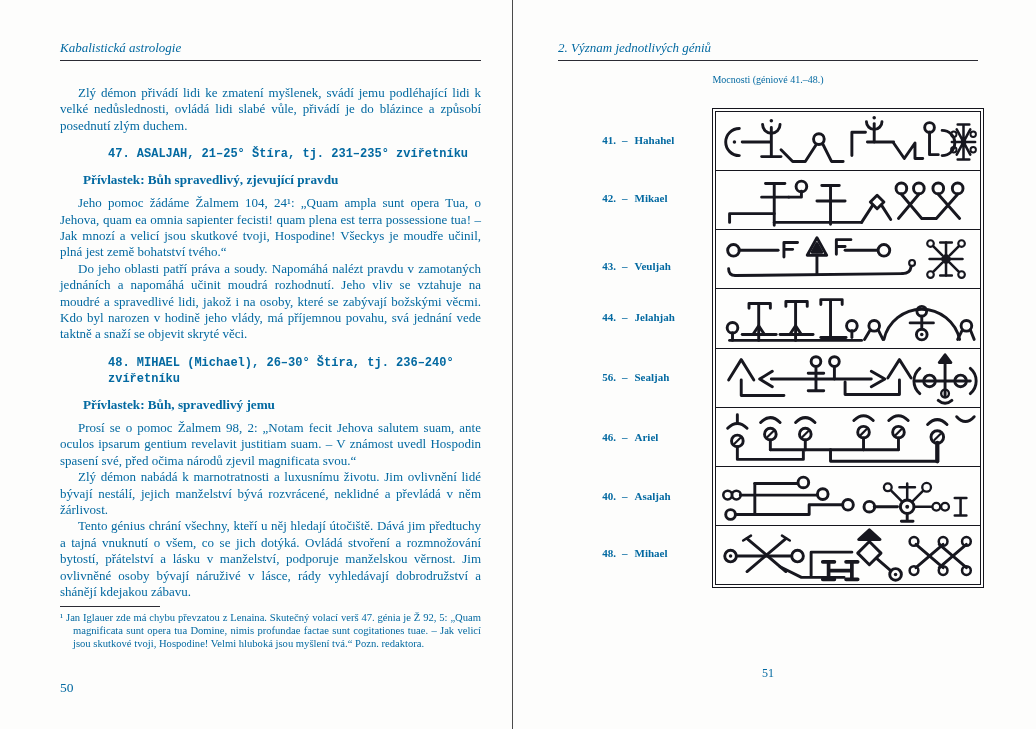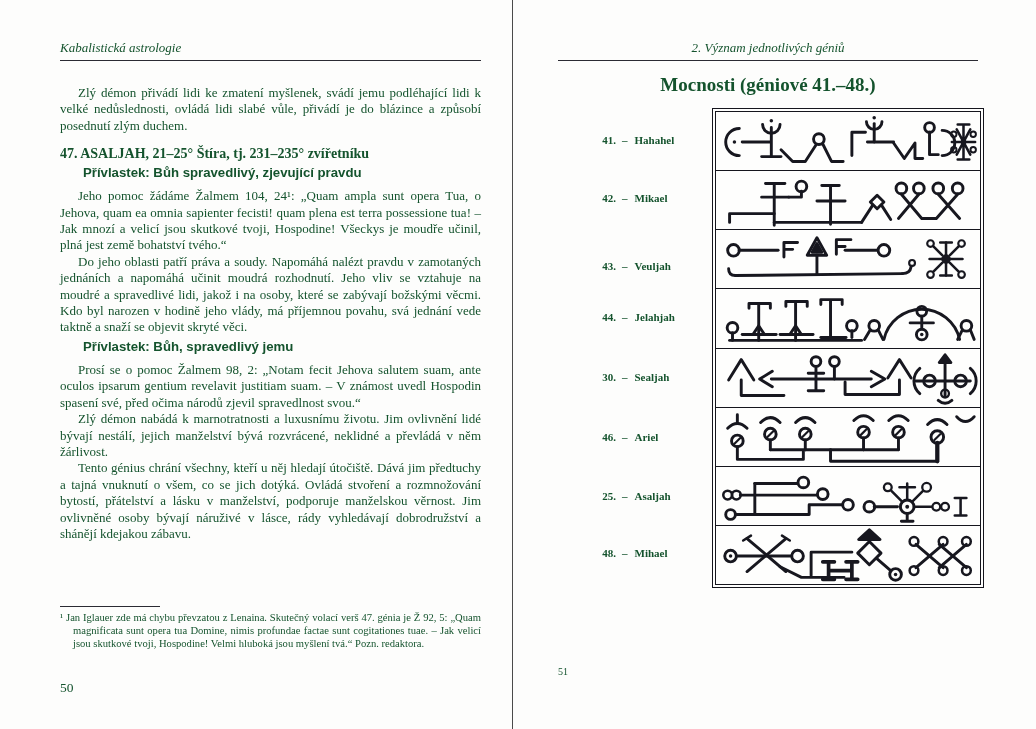--- a/index.html
+++ b/index.html
@@ -1,38 +1,38 @@
 <!DOCTYPE html>
 <html lang="cs"><head>
 <meta charset="utf-8">
 <style>
   html,body{margin:0;padding:0;background:#ffffff;}
   .screen{position:relative;width:1036px;height:729px;background:#fdfdfc;overflow:hidden;
-          font-family:"Liberation Serif", serif;color:#14532d;}
+          font-family:"Liberation Serif", serif;color:#0369a1;}
   .divider{position:absolute;left:512px;top:0;width:1px;height:729px;background:#4a4a4a;}
 
   
   .page-left{position:absolute;left:60px;top:40px;width:421px;}
   .running-head{font-style:italic;font-size:13px;padding-bottom:4px;border-bottom:1.2px solid #2b2b33;}
-  .page-right-head{position:absolute;left:558px;top:40px;width:420px;text-align:center;
+  .page-right-head{position:absolute;left:558px;top:40px;width:420px;text-align:left;
                    font-style:italic;font-size:13px;padding-bottom:4px;border-bottom:1.2px solid #2b2b33;}
   .para{font-size:13px;line-height:16.4px;text-align:justify;text-indent:18px;margin:0;}
   .para.first{margin-top:24px;}
-  .heading{font-family:Liberation Serif, serif;font-weight:bold;font-size:14px;line-height:16px;margin-top:12px;}
-  .subheading{font-family:Liberation Sans, sans-serif;font-weight:bold;font-size:13.2px;line-height:16px;margin-top:3px;margin-bottom:7px;padding-left:23px;}
+  .heading{font-family:Liberation Mono, monospace;font-weight:bold;font-size:12px;line-height:16px;margin-top:12px;margin-left:48px;}
+  .subheading{font-family:Liberation Serif, serif;font-weight:bold;font-size:13.2px;line-height:16px;margin-top:10px;margin-bottom:7px;padding-left:23px;}
   .footnote-block{position:absolute;left:60px;top:606px;width:421px;}
   .footnote-rule{width:100px;border-top:1.2px solid #2b2b33;}
   .footnote-text{font-size:10.6px;line-height:13px;text-align:justify;margin-top:4px;
                  padding-left:13px;text-indent:-13px;}
   .pagenum-left{position:absolute;left:60px;top:666px;font-size:13.5px;margin-top:14px;}
-  .pagenum-right{position:absolute;left:558px;top:666px;width:420px;text-align:left;font-size:10px;}
+  .pagenum-right{position:absolute;left:558px;top:666px;width:420px;text-align:center;font-size:12px;}
 
   
   .rp-title{position:absolute;left:558px;top:74px;width:420px;text-align:center;
-            font-weight:bold;font-size:19px;}
+            font-weight:normal;font-size:10px;}
   .entry{position:absolute;left:590px;width:118px;height:20px;display:flex;align-items:center;
          font-weight:bold;font-size:11px;}
   .e-num{display:inline-block;min-width:26px;text-align:right;}
   .e-dash{display:inline-block;margin:0 7px 0 6px;}
 
   .sigil-table{position:absolute;left:712px;top:108px;width:272px;height:480px;
                border:1.8px solid #15151d;padding:2px;box-sizing:border-box;background:#fefefd;}
   .sigil-inner{border:1px solid #15151d;height:100%;box-sizing:border-box;display:flex;flex-direction:column;}
   .sigil-row{flex:1;border-bottom:1.8px solid #15151d;display:flex;align-items:center;justify-content:center;overflow:hidden;}
   .sigil-row:last-child{border-bottom:none;}
@@ -45,22 +45,23 @@
 
   <div class="divider"></div>
 
   <div class="page-left">
     <div class="running-head">Kabalistická astrologie</div>
     <p class="para first">Zlý démon přivádí lidi ke zmatení myšlenek, svádí jemu podléhající lidi k velké nedůslednosti, ovládá lidi slabé vůle, přivádí je do blázince a způsobí posednutí zlým duchem.</p>
     <div class="heading">47. ASALJAH, 21–25° Štíra, tj. 231–235° zvířetníku</div>
     <div class="subheading">Přívlastek: Bůh spravedlivý, zjevující pravdu</div>
     <p class="para">Jeho pomoc žádáme Žalmem 104, 24¹: „Quam ampla sunt opera Tua, o Jehova, quam ea omnia sapienter fecisti! quam plena est terra possessione tua! – Jak mnozí a velicí jsou skutkové tvoji, Hospodine! Všeckys je moudře učinil, plná jest země bohatství tvého.“</p>
     <p class="para">Do jeho oblasti patří práva a soudy. Napomáhá nalézt pravdu v zamotaných jednáních a napomáhá učinit moudrá rozhodnutí. Jeho vliv se vztahuje na moudré a spravedlivé lidi, jakož i na osoby, které se zabývají božskými věcmi. Kdo byl narozen v hodině jeho vlády, má příjemnou povahu, svá jednání vede taktně a snaží se objevit skryté věci.</p>
+    <div class="heading">48. MIHAEL (Michael), 26–30° Štíra, tj. 236–240° zvířetníku</div>
     <div class="subheading">Přívlastek: Bůh, spravedlivý jemu</div>
-    <p class="para">Prosí se o pomoc Žalmem 98, 2: „Notam fecit Jehova salutem suam, ante oculos ipsarum gentium revelavit justitiam suam. – V známost uvedl Hospodin spasení své, před očima národů zjevil spravedlnost svou.“</p>
+    <p class="para">Prosí se o pomoc Žalmem 98, 2: „Notam fecit Jehova salutem suam, ante oculos ipsarum gentium revelavit justitiam suam. – V známost uvedl Hospodin spasení své, před očima národů zjevil magnificata svou.“</p>
     <p class="para">Zlý démon nabádá k marnotratnosti a luxusnímu životu. Jim ovlivnění lidé bývají nestálí, jejich manželství bývá rozvrácené, neklidné a převládá v něm žárlivost.</p>
     <p class="para">Tento génius chrání všechny, kteří u něj hledají útočiště. Dává jim předtuchy a tajná vnuknutí o všem, co se jich dotýká. Ovládá stvoření a rozmnožování bytostí, přátelství a lásku v manželství, podporuje manželskou věrnost. Jim ovlivněné osoby bývají náruživé v lásce, rády vyhledávají dobrodružství a shánějí kdejakou zábavu.</p>
   </div>
 
   <div class="footnote-block">
     <div class="footnote-rule"></div>
     <div class="footnote-text">¹ Jan Iglauer zde má chybu převzatou z Lenaina. Skutečný volací verš 47. génia je Ž 92, 5: „Quam magnificata sunt opera tua Domine, nimis profundae factae sunt cogitationes tuae. – Jak velicí jsou skutkové tvoji, Hospodine! Velmi hluboká jsou myšlení tvá.“ Pozn. redaktora.</div>
   </div>
   <div class="pagenum-left">50</div>
 
@@ -81,31 +82,31 @@
     <span class="e-num">43.</span>
     <span class="e-dash">–</span>
     <span class="e-name">Veuljah</span>
   </div>
   <div class="entry" style="top:307px">
     <span class="e-num">44.</span>
     <span class="e-dash">–</span>
     <span class="e-name">Jelahjah</span>
   </div>
   <div class="entry" style="top:367px">
-    <span class="e-num">30.</span>
+    <span class="e-num">56.</span>
     <span class="e-dash">–</span>
     <span class="e-name">Sealjah</span>
   </div>
   <div class="entry" style="top:427px">
     <span class="e-num">46.</span>
     <span class="e-dash">–</span>
     <span class="e-name">Ariel</span>
   </div>
   <div class="entry" style="top:486px">
-    <span class="e-num">25.</span>
+    <span class="e-num">40.</span>
     <span class="e-dash">–</span>
     <span class="e-name">Asaljah</span>
   </div>
   <div class="entry" style="top:543px">
     <span class="e-num">48.</span>
     <span class="e-dash">–</span>
     <span class="e-name">Mihael</span>
   </div>
 
   <div class="sigil-table">

